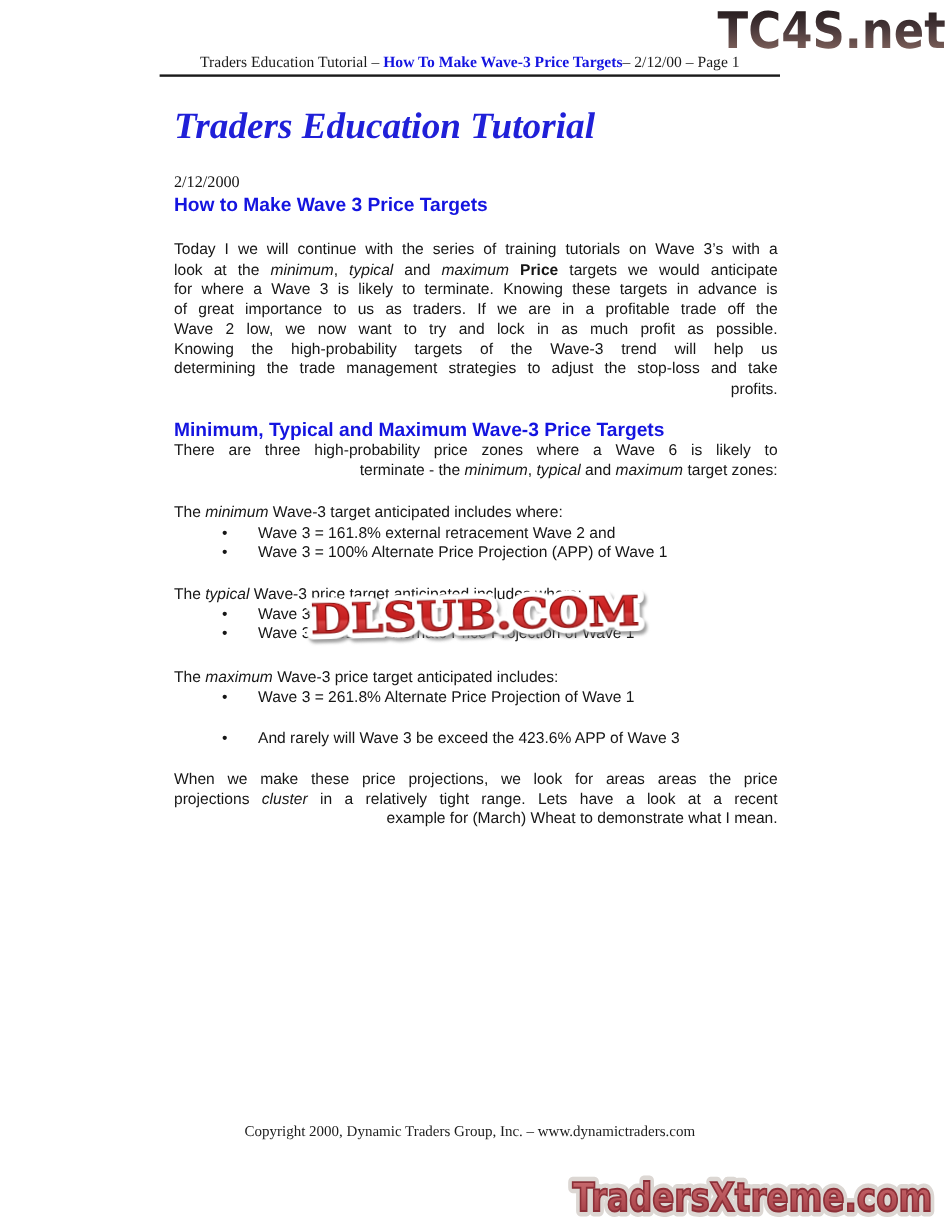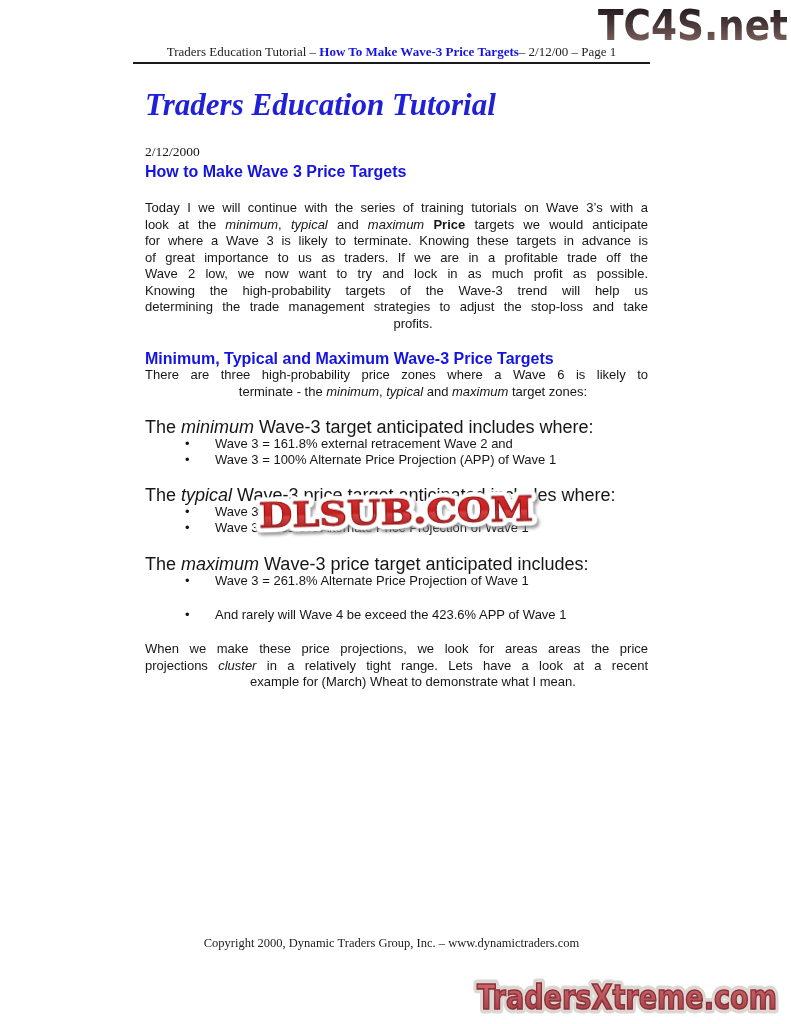--- a/index.html
+++ b/index.html
@@ -74,32 +74,32 @@
   }
   .para {
     font-size: 13px;
     line-height: 16.5px;
     text-align: justify;
     text-align-last: justify;
   }
   .para-last {
     font-size: 13px;
     line-height: 16.5px;
-    text-align: center;
+    text-align: right;
     padding-left: 33px;
   }
   .p-intro { margin-top: 19px; }
   .sec-head {
     margin-top: 18px;
     font-size: 16px;
     font-weight: bold;
     line-height: 17px;
     color: #1414e0;
   }
-  .lead { font-size: 18px; line-height: 16.5px; }
+  .lead { font-size: 13px; line-height: 16.5px; }
   .lead-min { margin-top: 19px; }
   .lead-typ { margin-top: 18.5px; }
   .lead-max { margin-top: 19.5px; }
   .closing-wrap { margin-top: 18px; }
   ul.bullets {
     list-style: none;
     margin: 0; padding: 0;
   }
   ul.bullets li {
     position: relative;
@@ -174,21 +174,21 @@
 
     <div class="lead lead-typ"><span class="seg-n">The </span><span class="seg-i">typical</span><span class="seg-n"> Wave-3 price target anticipated includes where:</span></div>
     <ul class="bullets">
       <li>Wave 3= 26</li>
       <li>Wave 3 = 161.8% Alternate Price Projection of Wave 1</li>
     </ul>
 
     <div class="lead lead-max"><span class="seg-n">The </span><span class="seg-i">maximum</span><span class="seg-n"> Wave-3 price target anticipated includes:</span></div>
     <ul class="bullets">
       <li>Wave 3 = 261.8% Alternate Price Projection of Wave 1</li>
-      <li class="spaced">And rarely will Wave 4 be exceed the 423.6% APP of Wave 1</li>
+      <li class="spaced">And rarely will Wave 3 be exceed the 423.6% APP of Wave 3</li>
     </ul>
 
     <div class="closing-wrap">
       <div class="para"><span class="seg-n">When we make these price projections, we look for areas areas the price</span><br><span class="seg-n">projections </span><span class="seg-i">cluster</span><span class="seg-n"> in a relatively tight range. Lets have a look at a recent</span></div>
       <div class="para-last"><span class="seg-n">example for (March) Wheat to demonstrate what I mean.</span></div>
     </div>
   </div>
 
   <svg class="wm-mid" viewBox="0 0 300 52">
     <defs>

